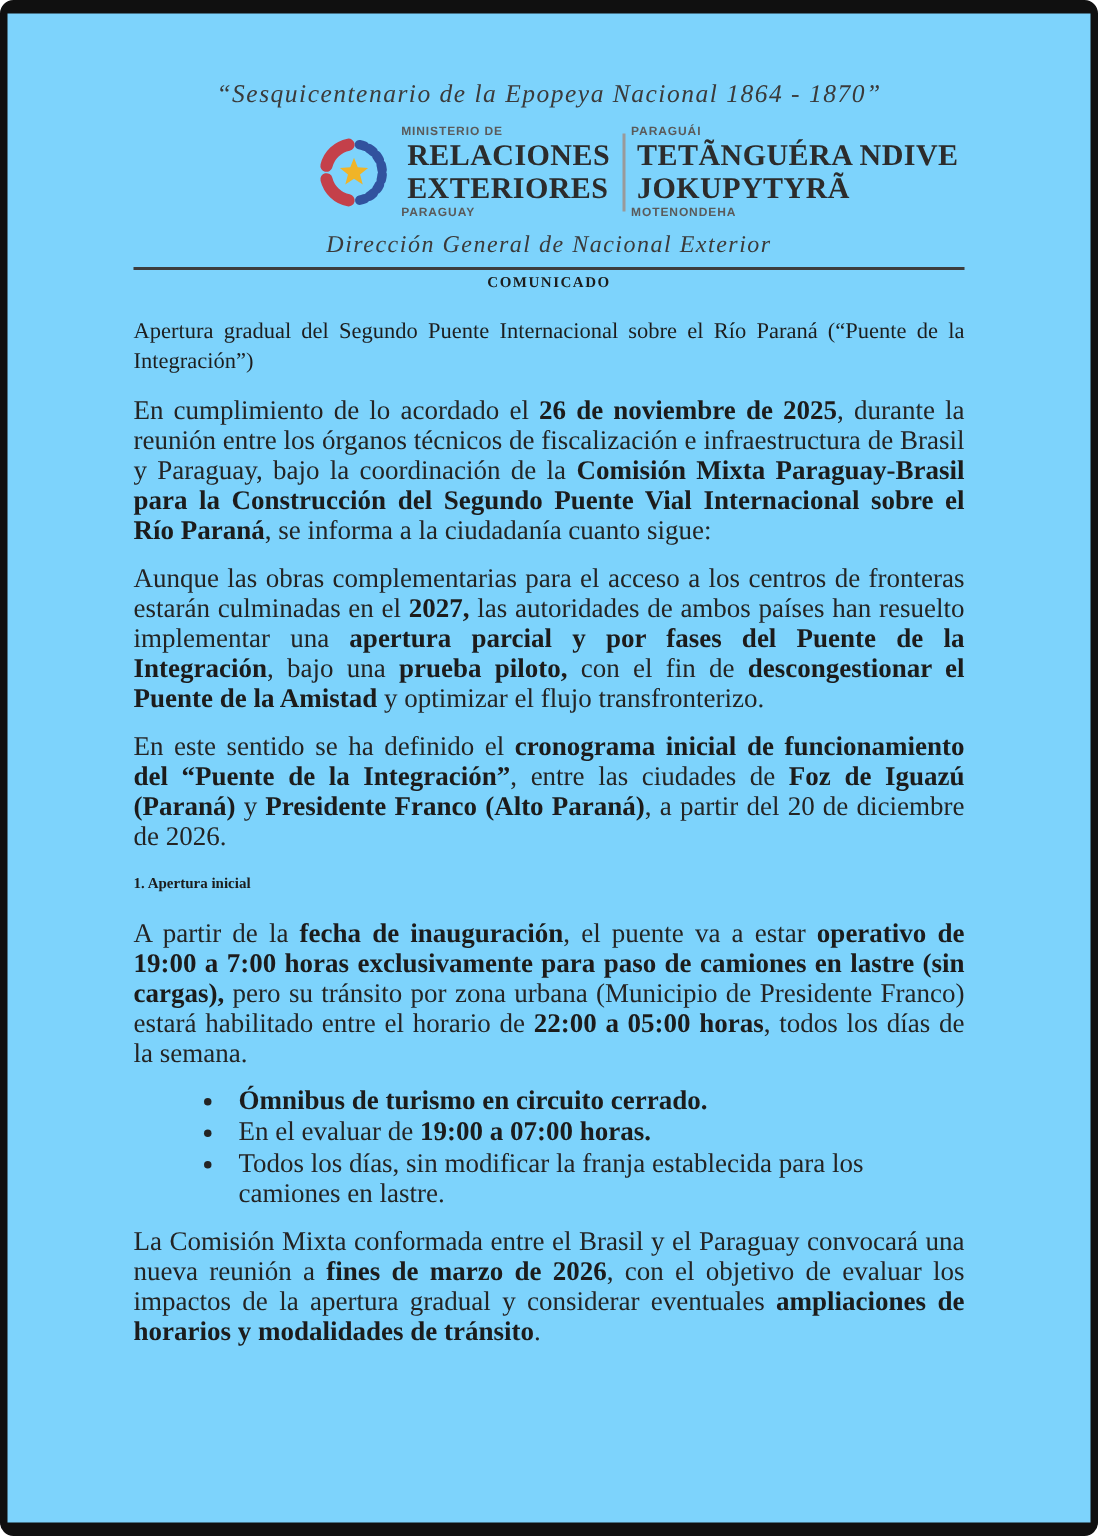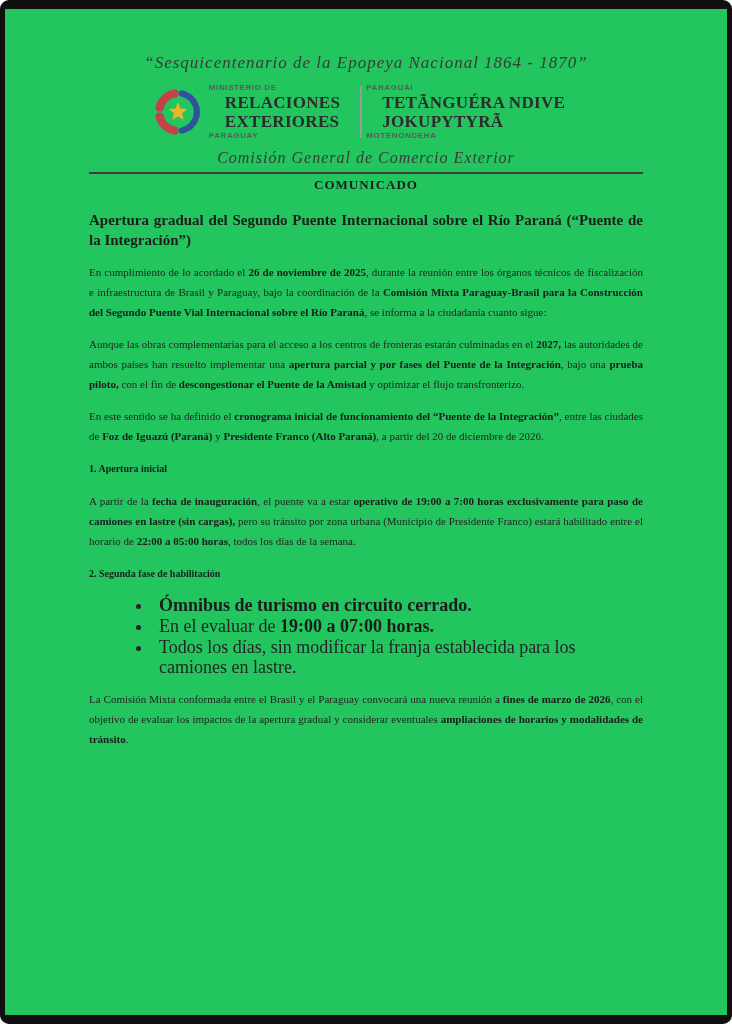--- a/index.html
+++ b/index.html
@@ -1,44 +1,44 @@
 <!DOCTYPE html>
 <html><head>
 <meta charset="utf-8">
 <style>
   html,body{margin:0;padding:0;background:#ffffff;}
   .canvas{width:732px;height:1024px;position:relative;box-sizing:border-box;
     font-family:"Liberation Serif", serif;}
-  .frame{position:absolute;inset:0;box-sizing:border-box;background:#22c55e;
+  .frame{position:absolute;inset:0;box-sizing:border-box;background:#7dd3fc;
     border:solid #101010;border-width:9px 5px 9px 5px;border-radius:9px;
     overflow:hidden;}
   .inner{position:relative;width:100%;height:100%;box-sizing:border-box;
     padding:44px 84px 0 84px;color:#222;}
 
   
   .motto{text-align:center;font-style:italic;font-size:17px;color:#3a3a3a;
     letter-spacing:1px;margin:0 0 10px 0;}
-  .logo-row{display:flex;justify-content:center;align-items:center;gap:4px;
+  .logo-row{display:flex;justify-content:flex-end;align-items:center;gap:4px;
     margin:4px 0 6px 0;}
   .logo-col{display:flex;flex-direction:column;line-height:1;}
   .logo-small{font-family:"Liberation Sans", sans-serif;font-weight:bold;
     font-size:8px;color:#5a5a5a;letter-spacing:0.6px;margin:1px 0;}
-  .logo-big{font-weight:bold;font-size:17px;color:#2c2c2c;letter-spacing:0.3px;
-    margin:1px 16px;}
+  .logo-big{font-weight:bold;font-size:20px;color:#2c2c2c;letter-spacing:0.3px;
+    margin:1px 4px;}
   .logo-divider{width:2px;height:52px;background:#9a9a9a;align-self:center;}
   .dept{text-align:center;font-style:italic;font-size:16px;color:#3a3a3a;
     letter-spacing:1px;margin:8px 0 5px 0;}
   .rule{border:none;border-top:2px solid #3d3d3d;margin:0 0 3px 0;}
-  .doc-type{text-align:center;font-weight:bold;font-size:13px;color:#1c1c1c;
+  .doc-type{text-align:center;font-weight:bold;font-size:10px;color:#1c1c1c;
     letter-spacing:1px;margin:2px 0 0 0;}
 
   
-  .doc-title{font-weight:bold;font-size:15px;line-height:20px;text-align:justify;
+  .doc-title{font-weight:normal;font-size:15px;line-height:20px;text-align:justify;
     margin:17px 0 0 0;color:#1d1d1d;}
-  p.para{font-size:11px;line-height:20px;text-align:justify;margin:12px 0 0 0;
+  p.para{font-size:18px;line-height:20px;text-align:justify;margin:12px 0 0 0;
     color:#242424;}
   h3.sec{font-size:10px;line-height:20px;font-weight:bold;margin:13px 0 0 0;
     color:#1d1d1d;}
   ul.blist{margin:11px 0 0 0;padding-left:64px;}
   ul.blist li{font-size:18px;line-height:20px;padding-left:6px;margin:1px 0;
     color:#242424;}
   b{font-weight:bold;color:#1c1c1c;}
 </style>
 </head>
 <body>
@@ -71,39 +71,38 @@
         <div class="logo-divider"></div>
 
         <div class="logo-col">
           <span class="logo-small">PARAGUÁI</span>
           <span class="logo-big">TETÃNGUÉRA NDIVE</span>
           <span class="logo-big">JOKUPYTYRÃ</span>
           <span class="logo-small">MOTENONDEHA</span>
         </div>
       </div>
 
-      <div class="dept">Comisión General de Comercio Exterior</div>
+      <div class="dept">Dirección General de Nacional Exterior</div>
 
       <hr class="rule">
 
       <div class="doc-type">COMUNICADO</div>
 
       <div class="doc-title">Apertura gradual del Segundo Puente Internacional sobre el Río Paraná (“Puente de la Integración”)</div>
 
       <p class="para"><span>En cumplimiento de lo acordado el </span><b>26 de noviembre de 2025</b><span>, durante la reunión entre los órganos técnicos de fiscalización e infraestructura de Brasil y Paraguay, bajo la coordinación de la </span><b>Comisión Mixta Paraguay-Brasil para la Construcción del Segundo Puente Vial Internacional sobre el Río Paraná</b><span>, se informa a la ciudadanía cuanto sigue:</span></p>
 
       <p class="para"><span>Aunque las obras complementarias para el acceso a los centros de fronteras estarán culminadas en el </span><b>2027,</b><span> las autoridades de ambos países han resuelto implementar una </span><b>apertura parcial y por fases del Puente de la Integración</b><span>, bajo una </span><b>prueba piloto,</b><span> con el fin de </span><b>descongestionar el Puente de la Amistad</b><span> y optimizar el flujo transfronterizo.</span></p>
 
       <p class="para"><span>En este sentido se ha definido el </span><b>cronograma inicial de funcionamiento del “Puente de la Integración”</b><span>, entre las ciudades de </span><b>Foz de Iguazú (Paraná)</b><span> y </span><b>Presidente Franco (Alto Paraná)</b><span>, a partir del 20 de diciembre de 2026.</span></p>
 
       <h3 class="sec">1. Apertura inicial</h3>
 
       <p class="para"><span>A partir de la </span><b>fecha de inauguración</b><span>, el puente va a estar </span><b>operativo de 19:00 a 7:00 horas exclusivamente para paso de camiones en lastre (sin cargas),</b><span> pero su tránsito por zona urbana (Municipio de Presidente Franco) estará habilitado entre el horario de </span><b>22:00 a 05:00 horas</b><span>, todos los días de la semana.</span></p>
 
-      <h3 class="sec">2. Segunda fase de habilitación</h3>
 
 
       <ul class="blist">
         <li><b>Ómnibus de turismo en circuito cerrado.</b></li>
         <li><span>En el evaluar de </span><b>19:00 a 07:00 horas.</b></li>
         <li><span>Todos los días, sin modificar la franja establecida para los camiones en lastre.</span></li>
       </ul>
 
 
       <p class="para"><span>La Comisión Mixta conformada entre el Brasil y el Paraguay convocará una nueva reunión a </span><b>fines de marzo de 2026</b><span>, con el objetivo de evaluar los impactos de la apertura gradual y considerar eventuales </span><b>ampliaciones de horarios y modalidades de tránsito</b><span>.</span></p>

